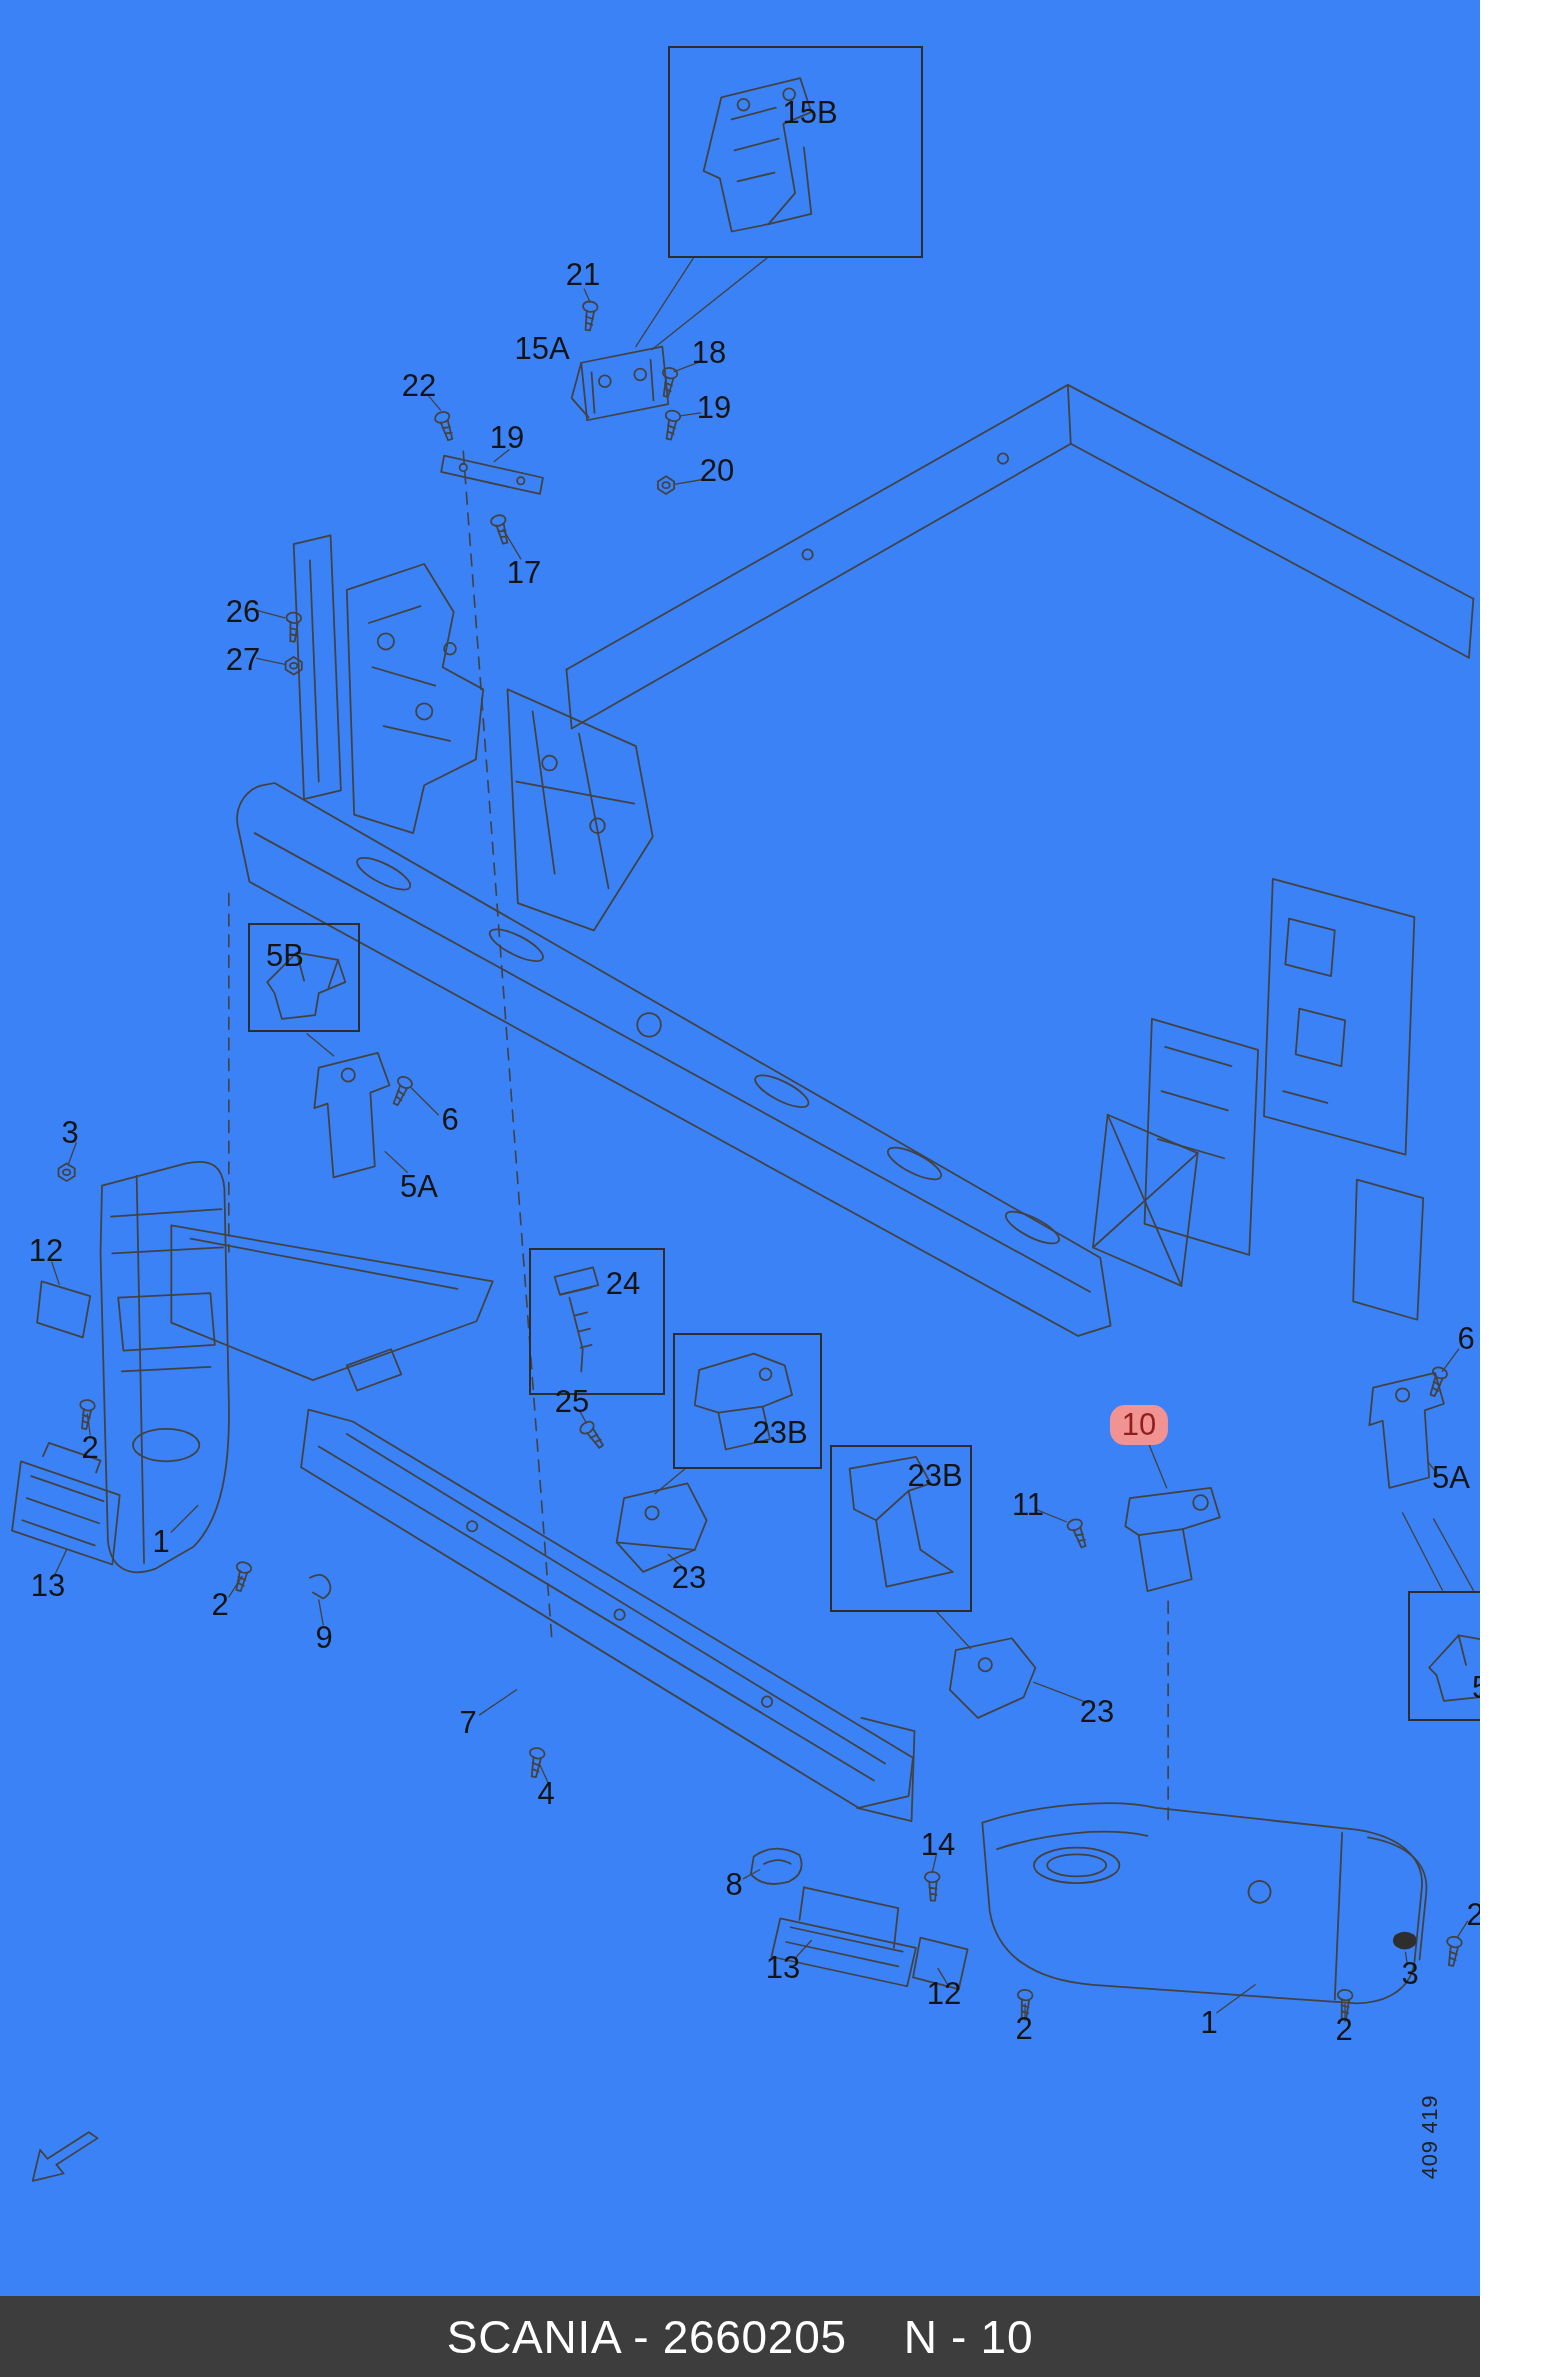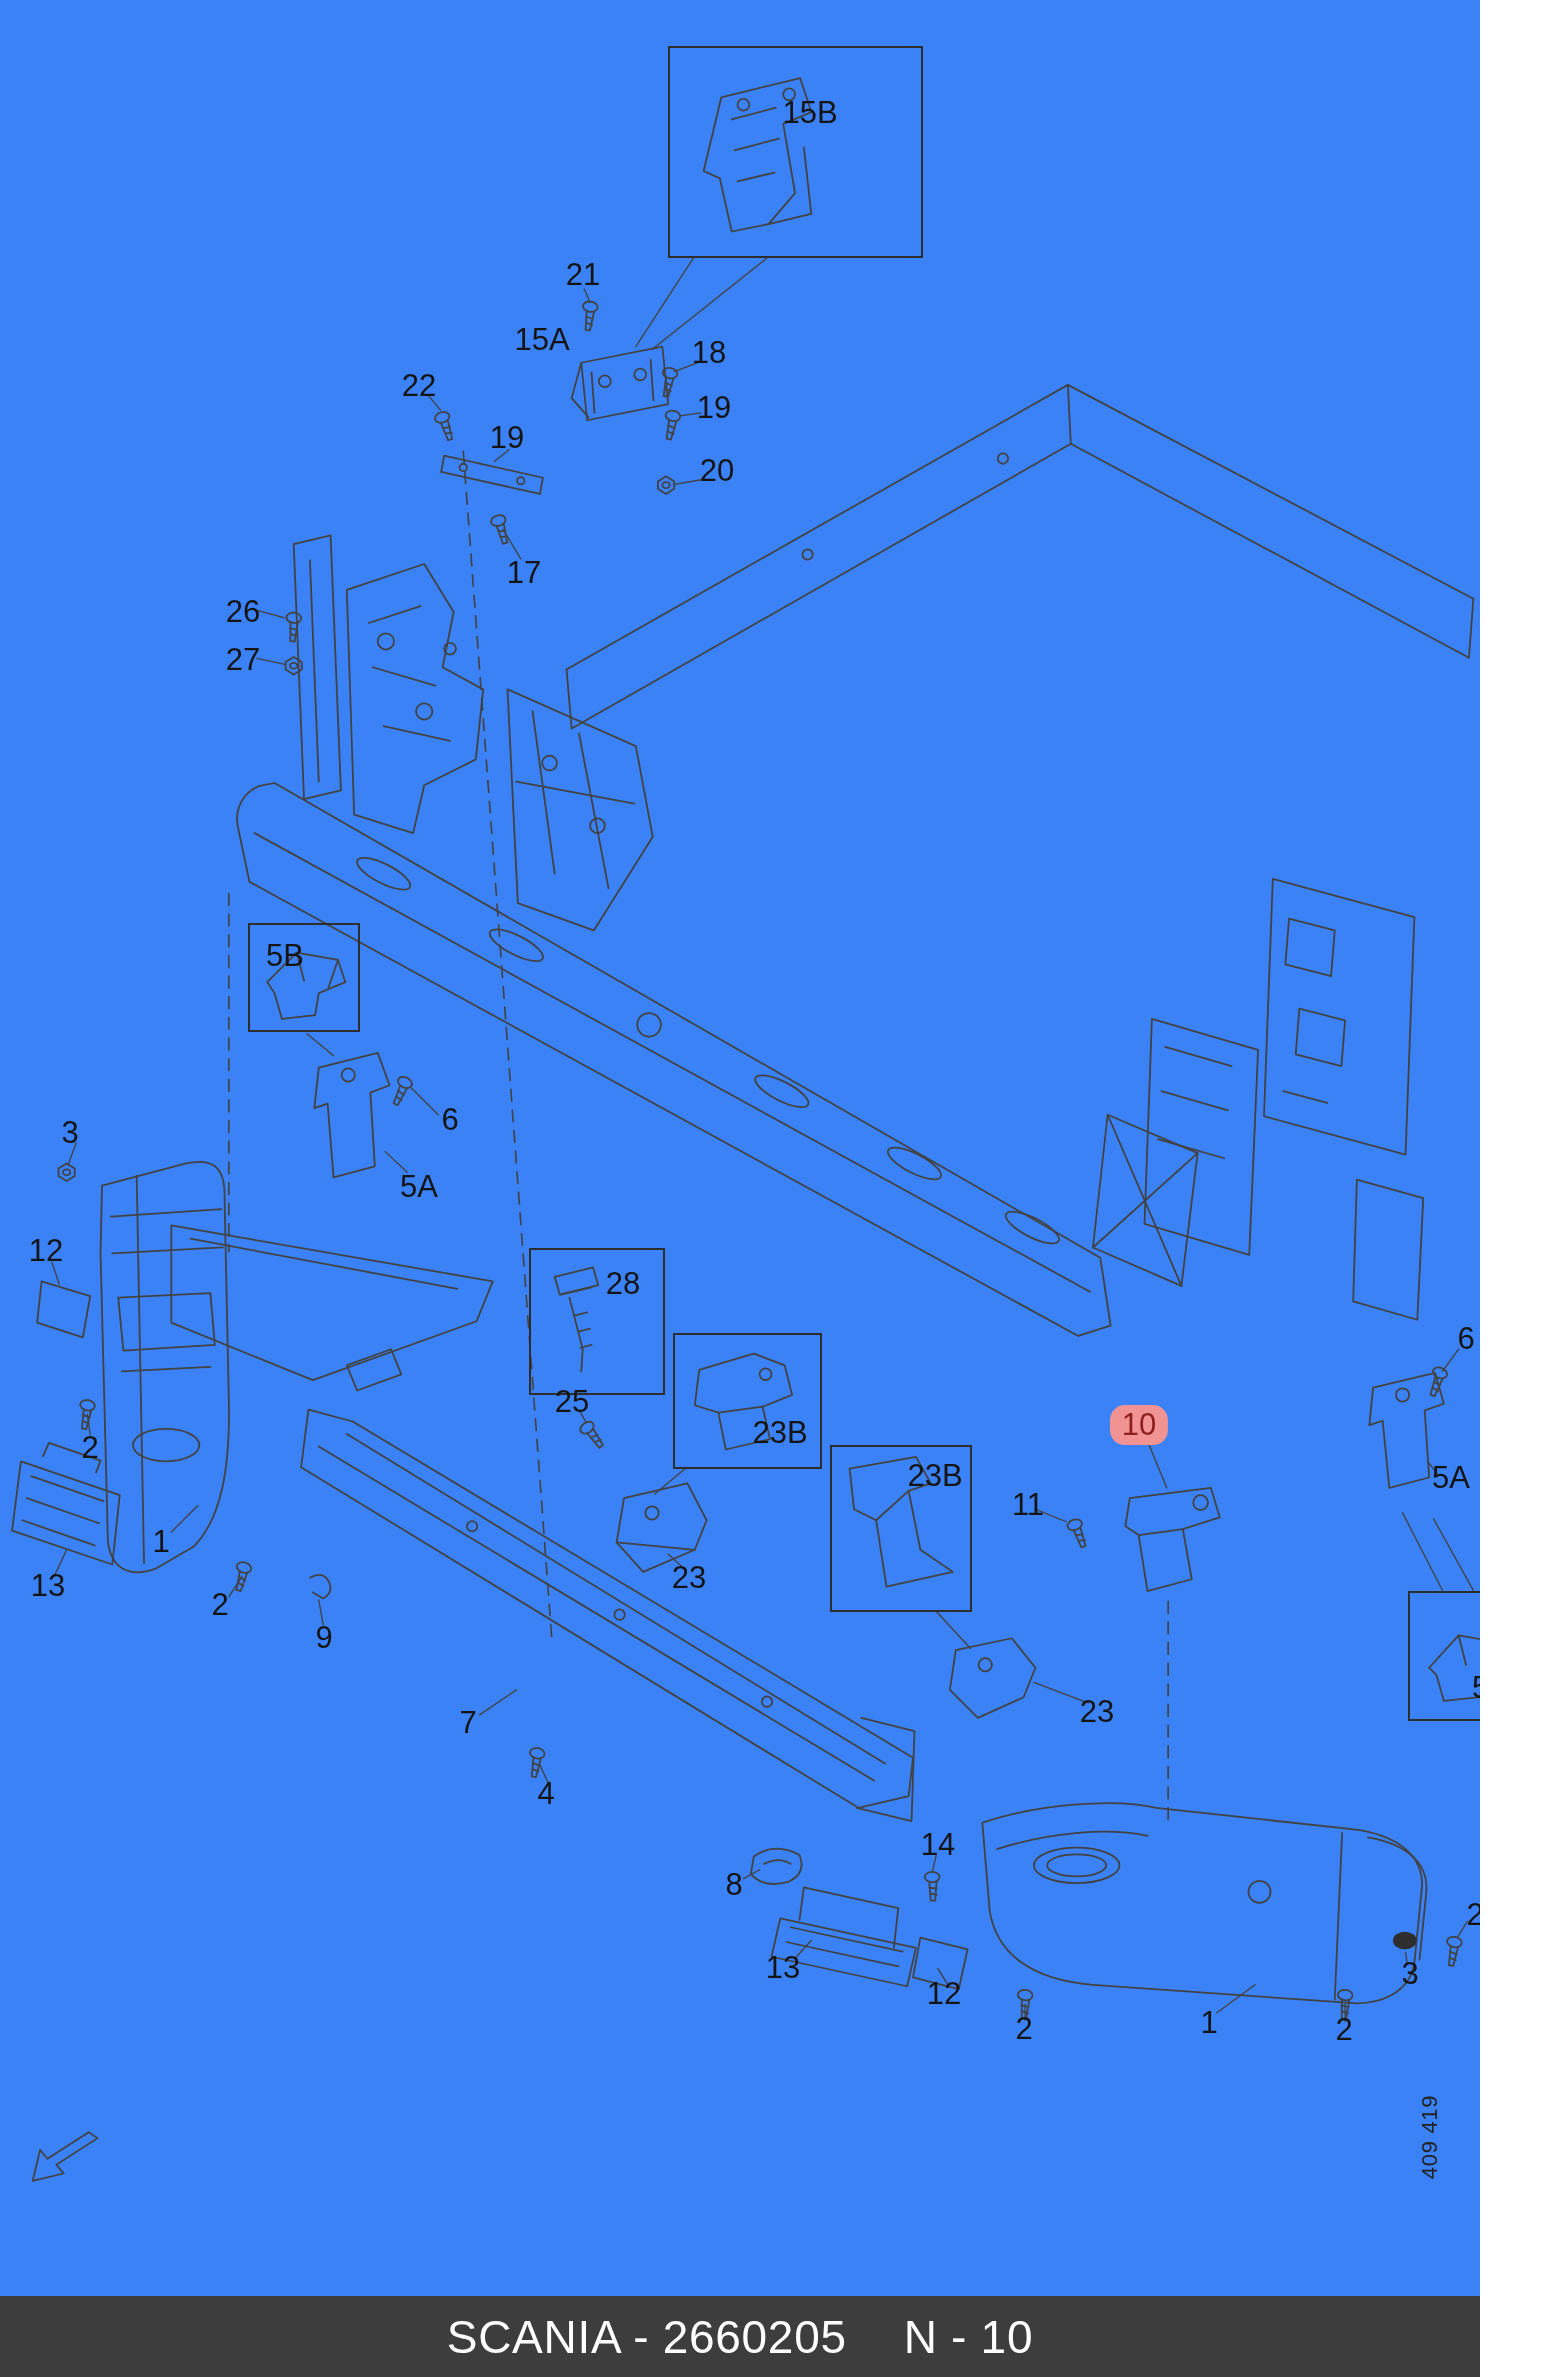--- a/index.html
+++ b/index.html
@@ -295,40 +295,40 @@
 
   <div class="cbox" style="left:668px;top:46px;width:255px;height:212px"></div>
   <div class="cbox" style="left:248px;top:923px;width:112px;height:109px"></div>
   <div class="cbox" style="left:529px;top:1248px;width:136px;height:147px"></div>
   <div class="cbox" style="left:673px;top:1333px;width:149px;height:136px"></div>
   <div class="cbox" style="left:830px;top:1445px;width:142px;height:167px"></div>
   <div class="cbox" style="left:1408px;top:1591px;width:142px;height:130px"></div>
 
   <div class="callout" style="left:810px;top:112px">15B</div>
   <div class="callout" style="left:583px;top:274px">21</div>
-  <div class="callout" style="left:542px;top:339px">15A</div>
+  <div class="callout" style="left:542px;top:348px">15A</div>
   <div class="callout" style="left:709px;top:352px">18</div>
   <div class="callout" style="left:714px;top:407px">19</div>
   <div class="callout" style="left:419px;top:385px">22</div>
   <div class="callout" style="left:507px;top:437px">19</div>
   <div class="callout" style="left:717px;top:470px">20</div>
   <div class="callout" style="left:524px;top:572px">17</div>
   <div class="callout" style="left:243px;top:611px">26</div>
   <div class="callout" style="left:243px;top:659px">27</div>
   <div class="callout" style="left:285px;top:955px">5B</div>
   <div class="callout" style="left:450px;top:1119px">6</div>
   <div class="callout" style="left:419px;top:1186px">5A</div>
   <div class="callout" style="left:70px;top:1132px">3</div>
   <div class="callout" style="left:46px;top:1250px">12</div>
   <div class="callout" style="left:90px;top:1447px">2</div>
   <div class="callout" style="left:161px;top:1541px">1</div>
   <div class="callout" style="left:48px;top:1585px">13</div>
   <div class="callout" style="left:220px;top:1604px">2</div>
   <div class="callout" style="left:324px;top:1637px">9</div>
-  <div class="callout" style="left:623px;top:1283px">28</div>
+  <div class="callout" style="left:623px;top:1283px">24</div>
   <div class="callout" style="left:572px;top:1401px">25</div>
   <div class="callout" style="left:780px;top:1432px">23B</div>
   <div class="callout" style="left:689px;top:1577px">23</div>
   <div class="callout" style="left:935px;top:1475px">23B</div>
   <div class="callout" style="left:1028px;top:1504px">11</div>
   <div class="callout hl" style="left:1139px;top:1425px">10</div>
   <div class="callout" style="left:1466px;top:1338px">6</div>
   <div class="callout" style="left:1451px;top:1477px">5A</div>
   <div class="callout" style="left:1491px;top:1687px">5B</div>
   <div class="callout" style="left:1097px;top:1711px">23</div>

